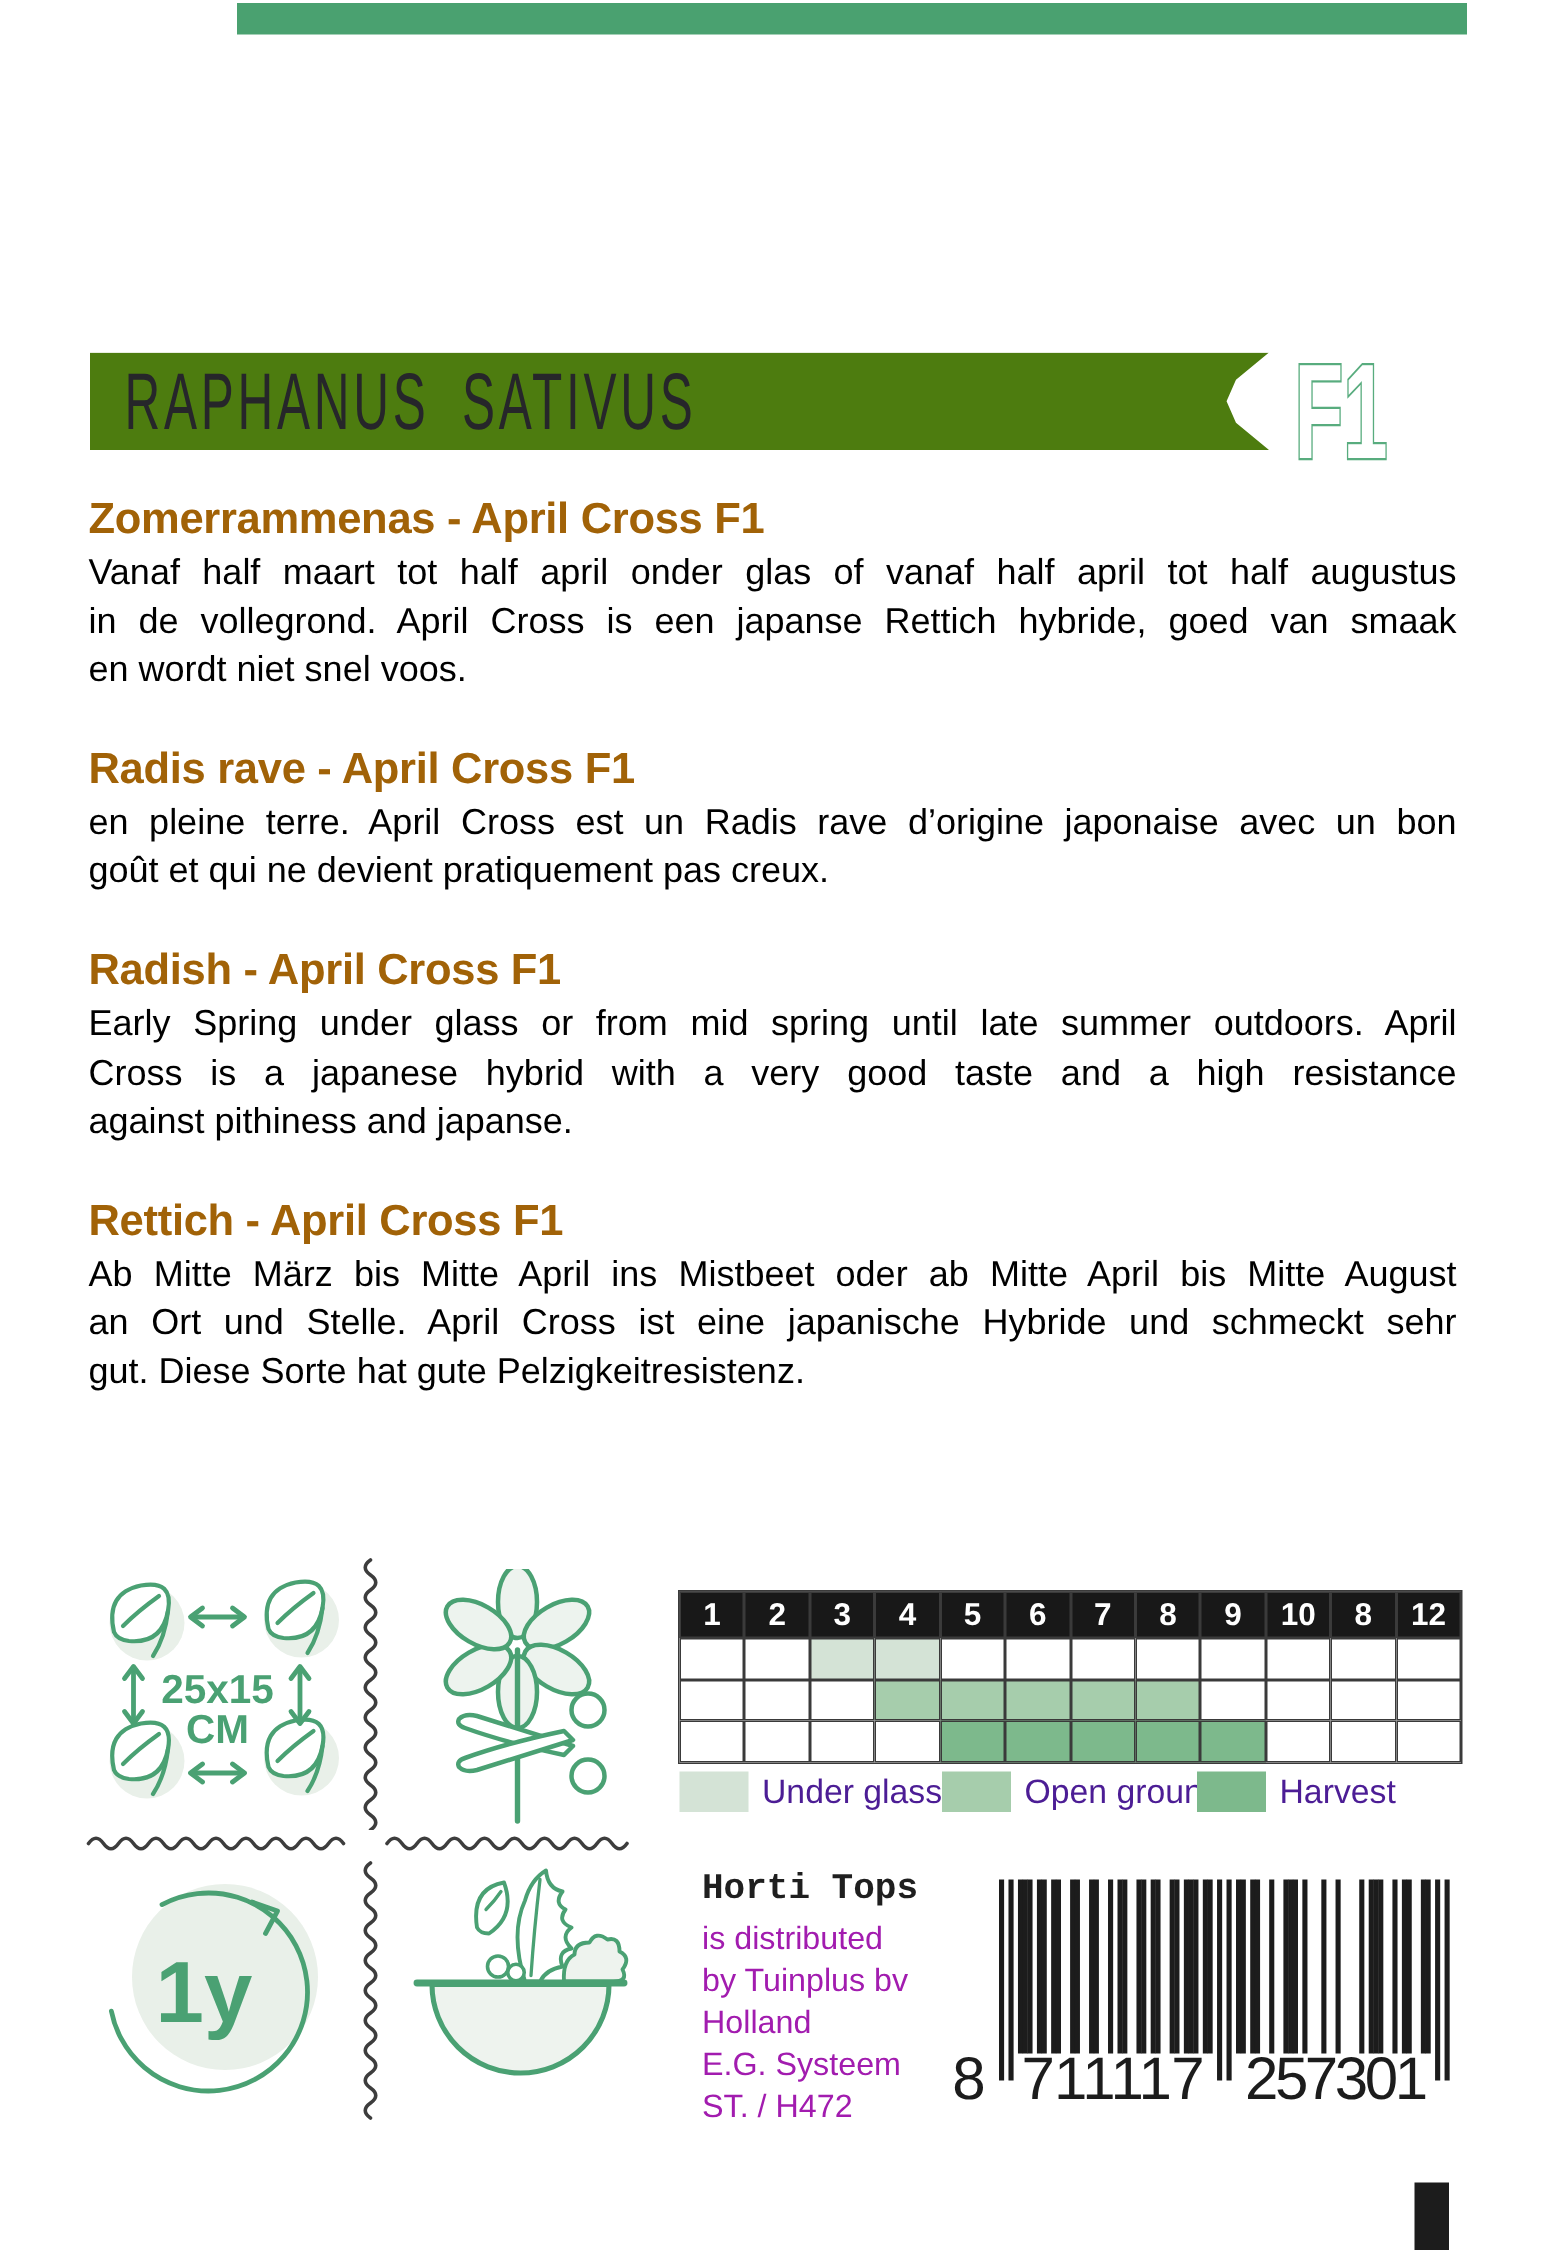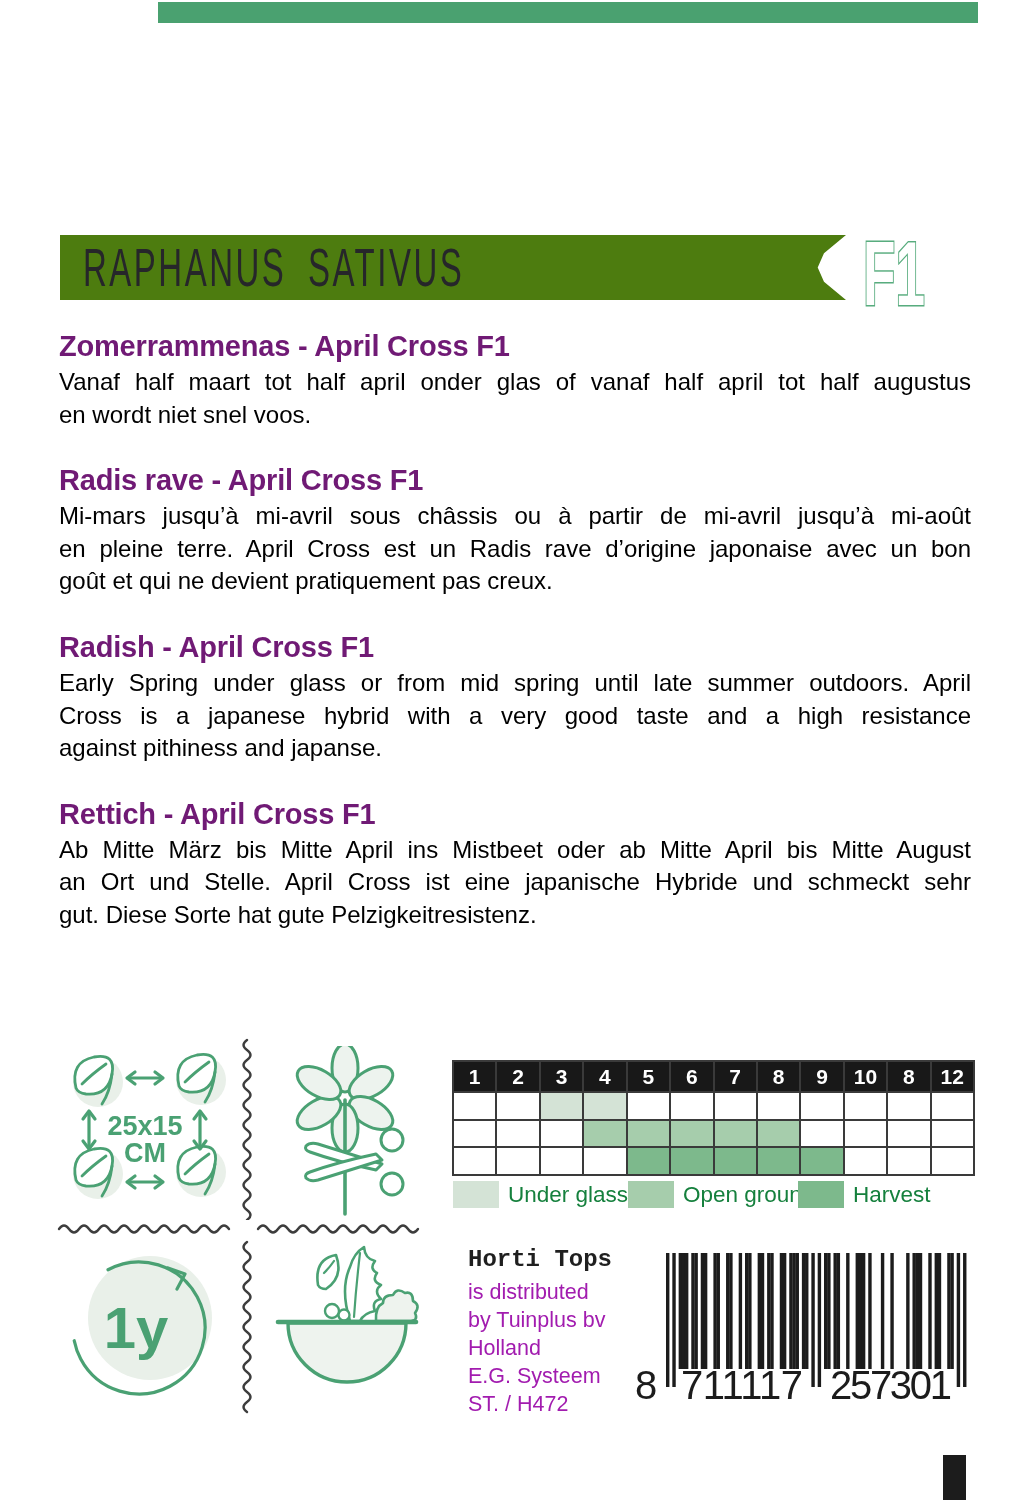--- a/index.html
+++ b/index.html
@@ -18,21 +18,21 @@
   .titleband .title{
     margin-left:23px;font-size:33px;font-weight:400;color:#26262a;
     letter-spacing:2.5px;word-spacing:10px;
     transform:scaleY(1.62);transform-origin:left center;white-space:nowrap;
   }
   .f1badge{position:absolute;left:858px;top:225px;width:72px;height:94px;}
   
   .content{position:absolute;left:59px;top:330px;width:912px;}
   .content h2{
     margin:0 0 4px 0;font-size:29px;line-height:32px;font-weight:700;
-    color:#701a75;letter-spacing:-0.2px;
+    color:#a16207;letter-spacing:-0.2px;
   }
   .content .para{margin:0 0 33px 0;}
   .bline{font-size:24px;line-height:32.6px;color:#000000;white-space:normal;}
   .bline.just{text-align:justify;text-align-last:justify;}
   
   .wavy{position:absolute;}
   .icon{position:absolute;}
   .cm-label{font-weight:700;fill:#4aa173;font-size:27px;font-family:"Liberation Sans",sans-serif;}
   
   .cal{
@@ -43,21 +43,21 @@
   .cal .cell{
     border:1px solid #3a3a3a;height:27.5px;box-sizing:border-box;background:#ffffff;
   }
   .cal .cell.head{
     background:#181818;color:#ffffff;height:31px;display:flex;align-items:center;justify-content:center;
     font-size:21px;font-weight:700;
   }
   .legend{position:absolute;left:453px;top:1181px;width:522px;height:30px;}
   .legend .item{position:absolute;top:0;display:flex;align-items:center;}
   .legend .sw{width:46px;height:27px;margin-right:9px;}
-  .legend .lbl{font-size:22.5px;color:#15803d;white-space:nowrap;}
+  .legend .lbl{font-size:22.5px;color:#4c1d95;white-space:nowrap;}
   
   .dist{position:absolute;left:468px;top:1246px;width:170px;}
   .dist .dname{font-size:24px;font-weight:700;color:#1f1f1f;margin-bottom:5px;font-family:Liberation Mono, monospace;}
   .dist .dline{font-size:21.5px;line-height:28px;color:#a21caf;}
   .barcode{position:absolute;left:630px;top:1249px;}
   
   .cornermark{position:absolute;left:943px;top:1455px;width:23px;height:45px;background:#1c1c1c;}
 </style>
 </head>
 <body>
@@ -72,27 +72,27 @@
 
   <svg class="f1badge" viewBox="0 0 72 94">
     <text x="36" y="80" text-anchor="middle" font-family="Liberation Sans, sans-serif" font-size="90" font-weight="700" textLength="62" lengthAdjust="spacingAndGlyphs" fill="#ffffff" stroke="#58ac7e" stroke-width="3" paint-order="stroke">F1</text>
   </svg>
 
   <div class="content" id="sections">
       <section>
         <h2>Zomerrammenas - April Cross F1</h2>
         <div class="para">
           <div class="bline just">Vanaf half maart tot half april onder glas of vanaf half april tot half augustus</div>
+          <div class="bline just">in de vollegrond. April Cross is een japanse Rettich hybride, goed van smaak</div>
           <div class="bline">en wordt niet snel voos.</div>
         </div>
       </section>
       <section>
         <h2>Radis rave - April Cross F1</h2>
         <div class="para">
-          <div class="bline just">Mi-mars jusqu’à mi-avril sous châssis ou à partir de mi-avril jusqu’à mi-août</div>
           <div class="bline just">en pleine terre. April Cross est un Radis rave d’origine japonaise avec un bon</div>
           <div class="bline">goût et qui ne devient pratiquement pas creux.</div>
         </div>
       </section>
       <section>
         <h2>Radish - April Cross F1</h2>
         <div class="para">
           <div class="bline just">Early Spring under glass or from mid spring until late summer outdoors. April</div>
           <div class="bline just">Cross is a japanese hybrid with a very good taste and a high resistance</div>
           <div class="bline">against pithiness and japanse.</div>

